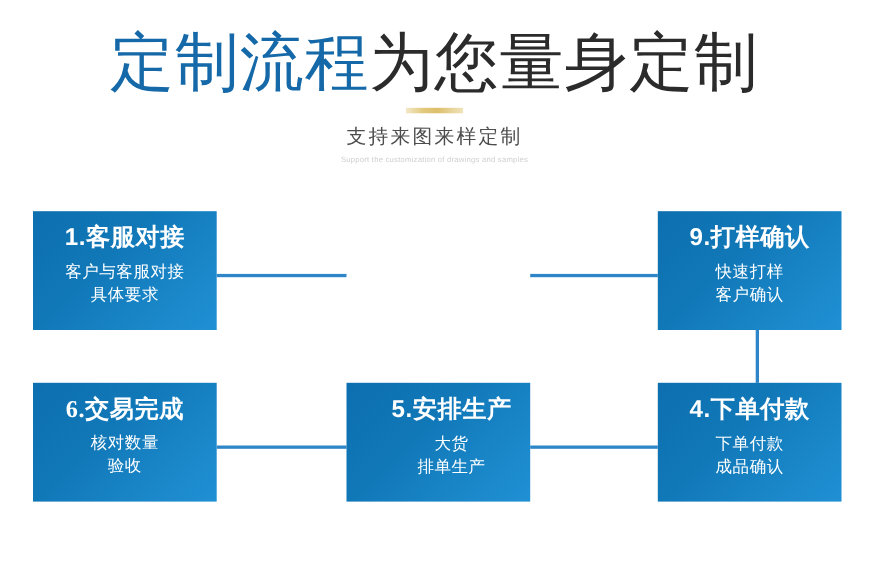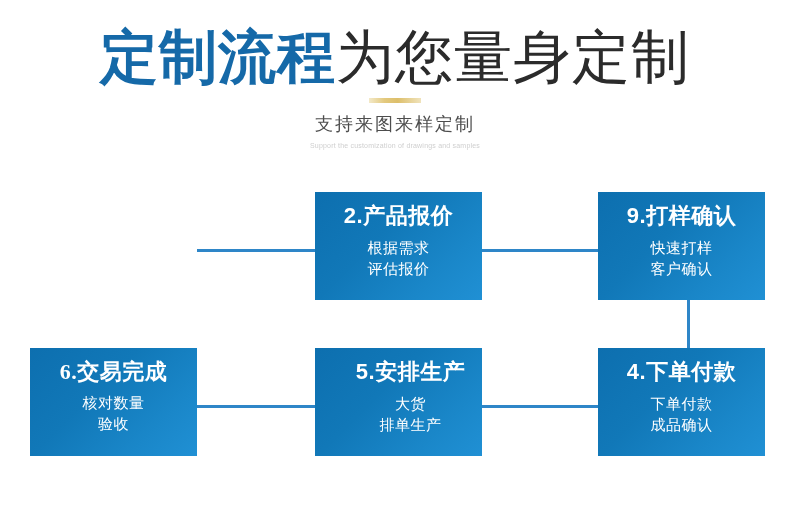--- a/index.html
+++ b/index.html
@@ -34,21 +34,21 @@
     margin: 0;
     padding-top: 24px;
     font-size: 58px;
     line-height: 66px;
     letter-spacing: 1px;
     white-space: nowrap;
     font-weight: 700;
   }
   .headline .hl-accent {
     color: #1569a8;
-    font-weight: 700;
+    font-weight: 400;
   }
   .headline .hl-rest {
     color: #2b2b2b;
     font-weight: 400;
   }
 
   .gold-divider {
     width: 52px;
     height: 5px;
     margin: 8px auto 0 auto;
@@ -166,28 +166,28 @@
   </div>
 
   <div class="flow">
 
     <div class="conn-h conn-1-2"></div>
     <div class="conn-h conn-2-3"></div>
     <div class="conn-v conn-3-4"></div>
     <div class="conn-h conn-4-5"></div>
     <div class="conn-h conn-5-6"></div>
 
-
-    <div class="box box-2">
-      <div class="box-title">2.产品报价</div>
-      <div class="box-lines">
-        <div class="box-line">根据需求</div>
-        <div class="box-line">评估报价</div>
-      </div>
-    </div>
+    <div class="box box-1">
+      <div class="box-title">1.客服对接</div>
+      <div class="box-lines">
+        <div class="box-line">客户与客服对接</div>
+        <div class="box-line">具体要求</div>
+      </div>
+    </div>
+
 
     <div class="box box-3">
       <div class="box-title">9.打样确认</div>
       <div class="box-lines">
         <div class="box-line">快速打样</div>
         <div class="box-line">客户确认</div>
       </div>
     </div>
 
     <div class="box box-4">

